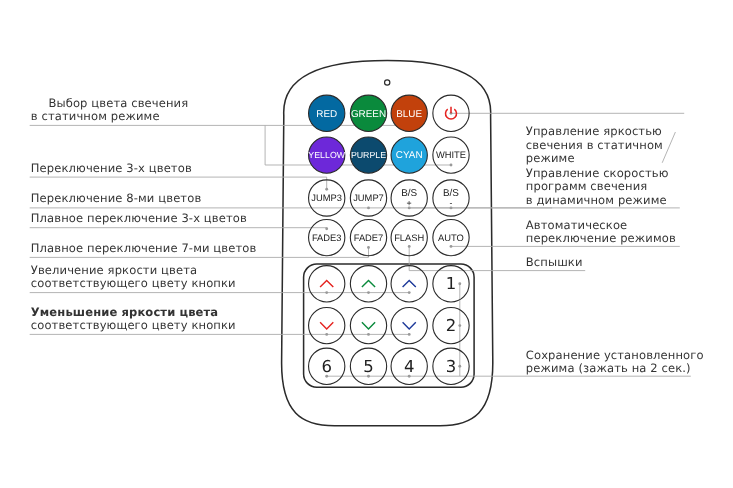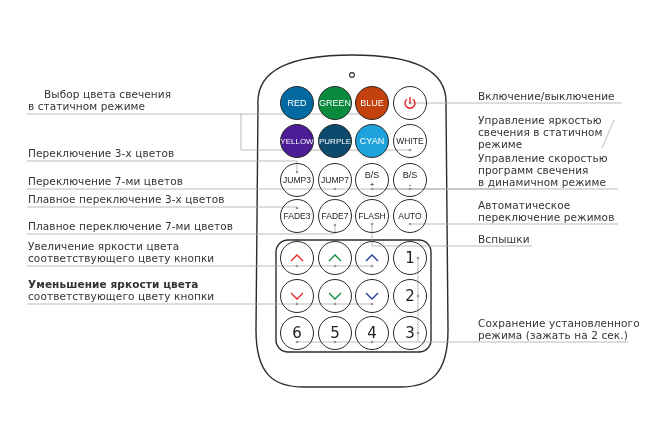--- a/index.html
+++ b/index.html
@@ -94,21 +94,21 @@
   <div class="btn col" style="left:280px;top:86px;background:#0369a1;">RED</div>
   <div class="btn col" style="left:318px;top:86px;background:#0a8a3c;">GREEN</div>
   <div class="btn col" style="left:355px;top:86px;background:#c2410c;">BLUE</div>
   <div class="btn" style="left:393px;top:86px;">
     <svg width="16" height="16" viewBox="0 0 16 16" style="position:static">
       <path d="M5 4.2 A5 5 0 1 0 11 4.2" fill="none" stroke="#e52421" stroke-width="1.4"></path>
       <line x1="8" y1="2" x2="8" y2="8" stroke="#e52421" stroke-width="1.4"></line>
     </svg>
   </div>
 
-  <div class="btn col" style="left:280px;top:124px;background:#4c1d95;font-size:8px;text-align:right;">YELLOW</div>
+  <div class="btn col" style="left:280px;top:124px;background:#6d28d9;font-size:8px;text-align:right;">YELLOW</div>
   <div class="btn col" style="left:318px;top:124px;background:#0c4a6e;font-size:8px;">PURPLE</div>
   <div class="btn col" style="left:355px;top:124px;background:#1fa3dc;">CYAN</div>
   <div class="btn" style="left:393px;top:124px;font-size:8.5px;">WHITE</div>
 
   <div class="btn" style="left:280px;top:163px;font-size:8.5px;">JUMP3</div>
   <div class="btn" style="left:318px;top:163px;font-size:8.5px;">JUMP7</div>
   <div class="btn" style="left:355px;top:163px;flex-direction:column;">
     <span>B/S</span>
     <span class="sub">+</span>
   </div>
@@ -157,29 +157,28 @@
   <div class="btn num" style="left:393px;top:279px;">2</div>
 
   <div class="btn num" style="left:280px;top:316px;">6</div>
   <div class="btn num" style="left:318px;top:316px;">5</div>
   <div class="btn num" style="left:355px;top:316px;">4</div>
   <div class="btn num" style="left:393px;top:316px;">3</div>
 
   <div class="lbl" style="left:44px;top:88px;">Выбор цвета свечения</div>
   <div class="lbl" style="left:28px;top:100px;">в статичном режиме</div>
   <div class="lbl" style="left:28px;top:147px;">Переключение 3-х цветов</div>
-  <div class="lbl" style="left:28px;top:175px;">Переключение 7-ми цветов</div>
+  <div class="lbl" style="left:28px;top:175px;">Переключение 8-ми цветов</div>
   <div class="lbl" style="left:28px;top:193px;">Плавное переключение 3-х цветов</div>
   <div class="lbl" style="left:28px;top:220px;">Плавное переключение 7-ми цветов</div>
   <div class="lbl" style="left:28px;top:240px;">Увеличение яркости цвета</div>
   <div class="lbl" style="left:28px;top:252px;">соответствующего цвету кнопки</div>
   <div class="lbl" style="left:28px;top:278px;font-weight:bold;">Уменьшение яркости цвета</div>
   <div class="lbl" style="left:28px;top:290px;">соответствующего цвету кнопки</div>
 
-  <div class="lbl" style="left:478px;top:90px;">Включение/выключение</div>
   <div class="lbl" style="left:478px;top:114px;">Управление яркостью</div>
   <div class="lbl" style="left:478px;top:126px;">свечения в статичном</div>
   <div class="lbl" style="left:478px;top:138px;">режиме</div>
   <div class="lbl" style="left:478px;top:152px;">Управление скоростью</div>
   <div class="lbl" style="left:478px;top:164px;">программ свечения</div>
   <div class="lbl" style="left:478px;top:176px;">в динамичном режиме</div>
   <div class="lbl" style="left:478px;top:199px;">Автоматическое</div>
   <div class="lbl" style="left:478px;top:211px;">переключение режимов</div>
   <div class="lbl" style="left:478px;top:233px;">Вспышки</div>
   <div class="lbl" style="left:478px;top:317px;">Сохранение установленного</div>

